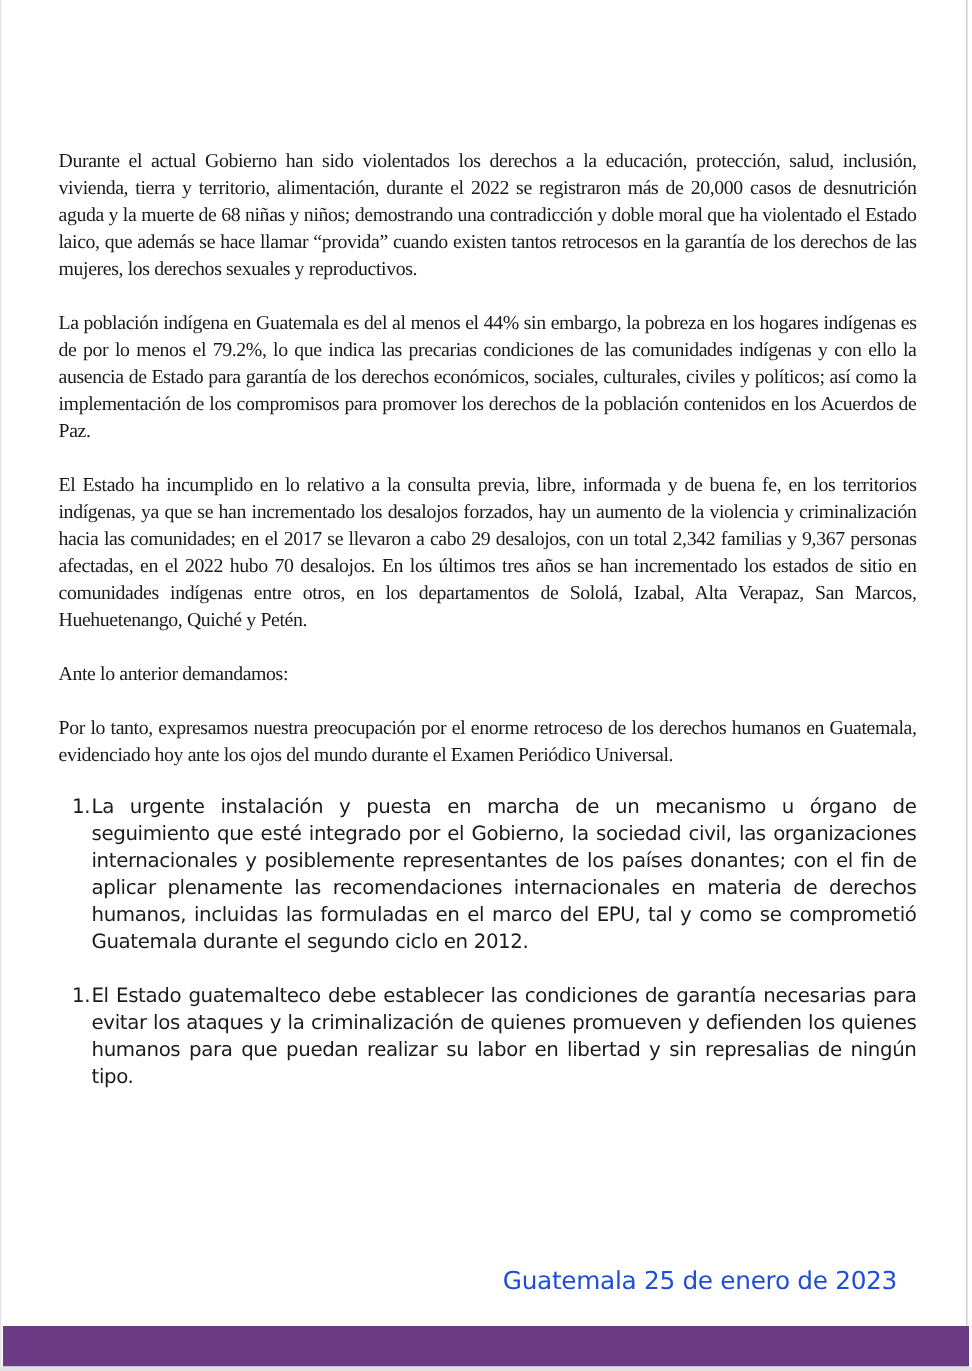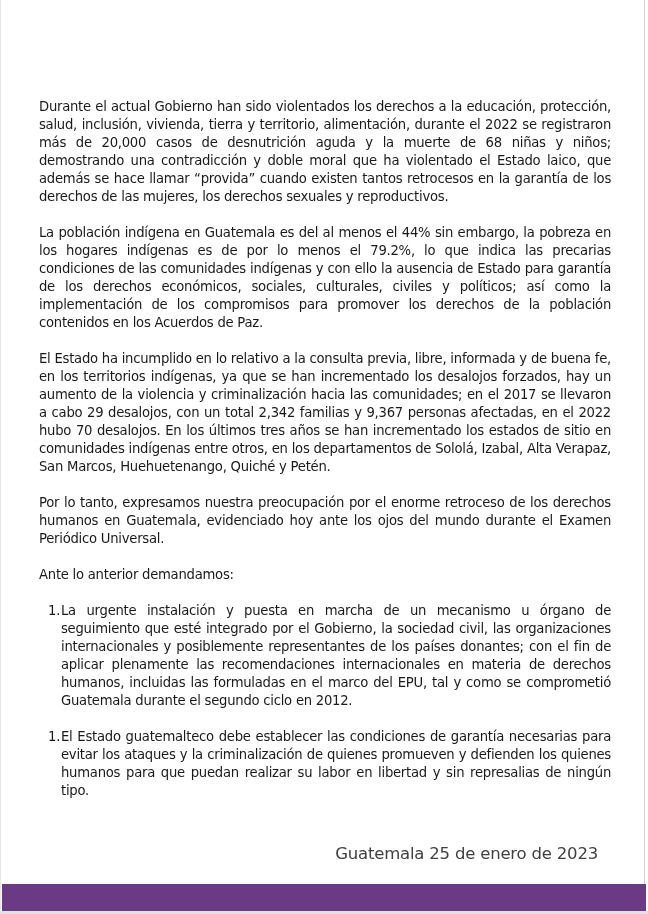--- a/index.html
+++ b/index.html
@@ -39,20 +39,21 @@
       left: 38px;
       top: 98px;
       width: 572px;
       font-size: 13.2px;
       line-height: 18px;
       letter-spacing: -0.25px;
     }
     .para {
       margin: 0 0 18px 0;
       text-align: justify;
+      font-family: Liberation Serif, serif;
     }
     .list {
       margin: 0;
       padding: 0;
       list-style: none;
     }
     .list-item {
       position: relative;
       padding-left: 22px;
       margin: 0 0 18px 0;
@@ -62,41 +63,41 @@
       position: absolute;
       left: 9px;
       top: 0;
     }
     .date {
       position: absolute;
       right: 46px;
       top: 844px;
       font-size: 16.5px;
       letter-spacing: -0.2px;
-      color: #404040;
+      color: #1d4ed8;
     }
     .footer-bar {
       position: absolute;
       left: 1px;
       top: 884px;
       width: 644px;
       height: 27px;
       background: #6b3a84;
     }
   </style>
 </head>
 <body>
 
 <div class="page">
   <div class="content">
     <p class="para">Durante el actual Gobierno han sido violentados los derechos a la educación, protección, salud, inclusión, vivienda, tierra y territorio, alimentación, durante el 2022 se registraron más de 20,000 casos de desnutrición aguda y la muerte de 68 niñas y niños; demostrando una contradicción y doble moral que ha violentado el Estado laico, que además se hace llamar “provida” cuando existen tantos retrocesos en la garantía de los derechos de las mujeres, los derechos sexuales y reproductivos.</p>
     <p class="para">La población indígena en Guatemala es del al menos el 44% sin embargo, la pobreza en los hogares indígenas es de por lo menos el 79.2%, lo que indica las precarias condiciones de las comunidades indígenas y con ello la ausencia de Estado para garantía de los derechos económicos, sociales, culturales, civiles y políticos; así como la implementación de los compromisos para promover los derechos de la población contenidos en los Acuerdos de Paz.</p>
     <p class="para">El Estado ha incumplido en lo relativo a la consulta previa, libre, informada y de buena fe, en los territorios indígenas, ya que se han incrementado los desalojos forzados, hay un aumento de  la violencia y criminalización hacia las comunidades; en el 2017 se llevaron a cabo 29 desalojos, con un total 2,342 familias y 9,367 personas afectadas, en el 2022 hubo 70 desalojos. En los últimos tres años se han incrementado los estados de sitio en comunidades indígenas entre otros, en los departamentos de Sololá, Izabal, Alta Verapaz, San Marcos, Huehuetenango, Quiché y Petén.</p>
+    <p class="para">Ante lo anterior demandamos:</p>
     <p class="para">Por lo tanto, expresamos nuestra preocupación por el enorme retroceso de los derechos humanos en Guatemala, evidenciado hoy ante los ojos del mundo durante el Examen Periódico Universal.</p>
-    <p class="para">Ante lo anterior demandamos:</p>
 
     <ol class="list">
       <li class="list-item">
         <span class="list-num">1.</span>
         <span>La urgente instalación y puesta en marcha de un mecanismo u órgano de seguimiento que esté integrado por el Gobierno, la sociedad civil, las organizaciones internacionales y posiblemente representantes de los países donantes; con el fin de aplicar plenamente las recomendaciones internacionales en materia de derechos humanos, incluidas las formuladas en el marco del EPU, tal y como se comprometió Guatemala durante el segundo ciclo en 2012.</span>
       </li>
       <li class="list-item">
         <span class="list-num">1.</span>
         <span>El Estado guatemalteco debe establecer las condiciones de garantía necesarias para evitar los ataques y la criminalización de quienes promueven y defienden los quienes humanos para que puedan realizar su labor en libertad y sin represalias de ningún tipo.</span>
       </li>

